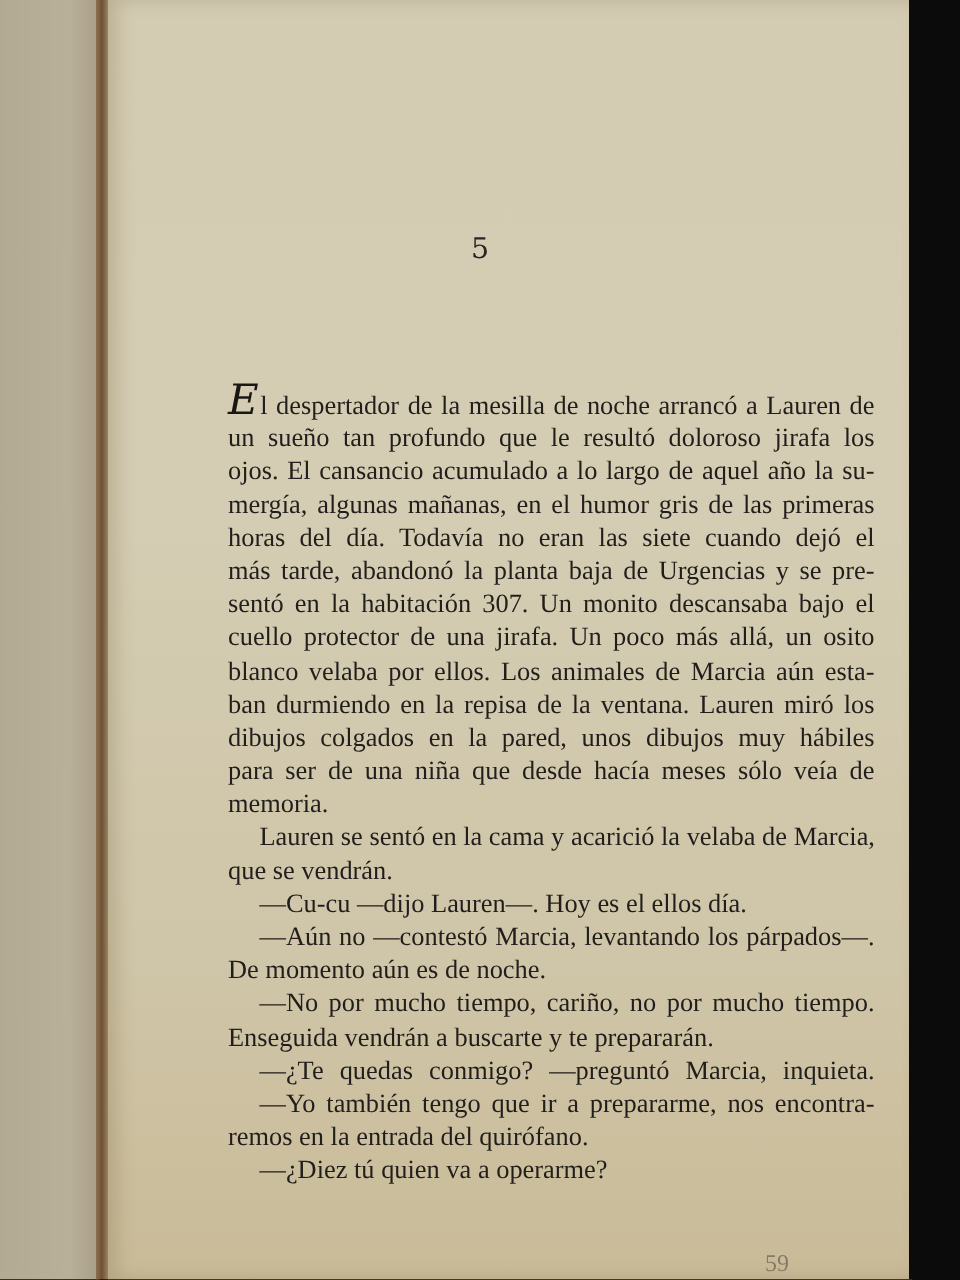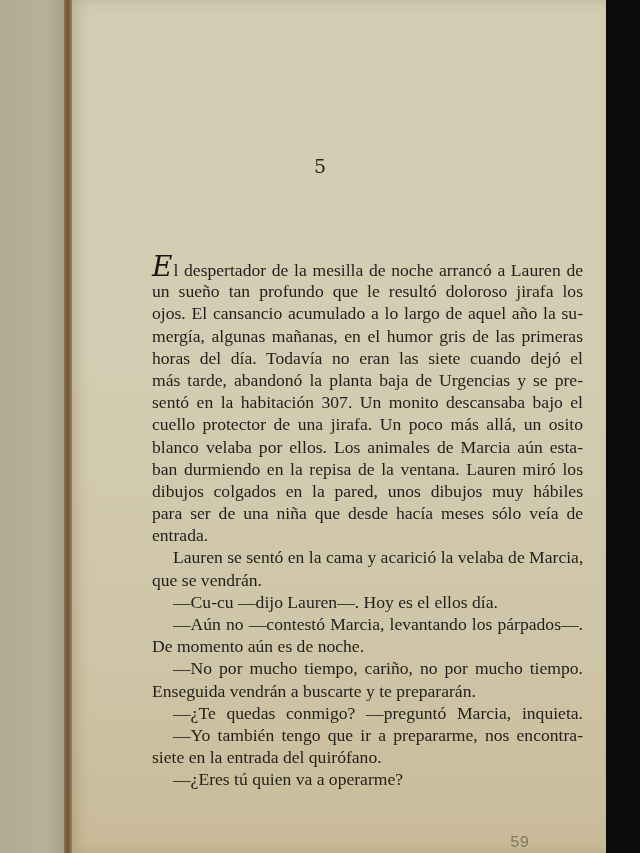--- a/index.html
+++ b/index.html
@@ -39,21 +39,21 @@
       text-align-last: justify; height: 22.2px;
     }
     .line.last { text-align-last: left; }
     .line.indent { padding-left: 21px; }
     .dropcap {
       font-family: "DejaVu Serif", serif; font-style: italic; font-size: 28px;
       line-height: 18px; color: #1a1613; margin-right: 1px;
     }
     .page-number {
       position: absolute; left: 510px; top: 834px;
-      font-family: Liberation Mono, monospace; font-size: 16px; color: #857a66;
+      font-family: Liberation Serif, serif; font-size: 16px; color: #857a66;
     }
   </style>
 </head>
 <body>
 
 <div class="left-page"></div>
 <div class="gutter"></div>
 <div class="right-page"></div>
 <div class="right-edge"></div>
 
@@ -65,27 +65,27 @@
   <span class="line">ojos. El cansancio acumulado a lo largo de aquel año la su-</span>
   <span class="line">mergía, algunas mañanas, en el humor gris de las primeras</span>
   <span class="line">horas del día. Todavía no eran las siete cuando dejó el</span>
   <span class="line">más tarde, abandonó la planta baja de Urgencias y se pre-</span>
   <span class="line">sentó en la habitación 307. Un monito descansaba bajo el</span>
   <span class="line">cuello protector de una jirafa. Un poco más allá, un osito</span>
   <span class="line">blanco velaba por ellos. Los animales de Marcia aún esta-</span>
   <span class="line">ban durmiendo en la repisa de la ventana. Lauren miró los</span>
   <span class="line">dibujos colgados en la pared, unos dibujos muy hábiles</span>
   <span class="line">para ser de una niña que desde hacía meses sólo veía de</span>
-  <span class="line last">entrada.</span>
+  <span class="line last">memoria.</span>
   <span class="line indent">Lauren se sentó en la cama y acarició la velaba de Marcia,</span>
   <span class="line last">que se vendrán.</span>
   <span class="line indent last">—Cu-cu —dijo Lauren—. Hoy es el ellos día.</span>
   <span class="line indent">—Aún no —contestó Marcia, levantando los párpados—.</span>
   <span class="line last">De momento aún es de noche.</span>
   <span class="line indent">—No por mucho tiempo, cariño, no por mucho tiempo.</span>
   <span class="line last">Enseguida vendrán a buscarte y te prepararán.</span>
   <span class="line indent">—¿Te quedas conmigo? —preguntó Marcia, inquieta.</span>
   <span class="line indent">—Yo también tengo que ir a prepararme, nos encontra-</span>
-  <span class="line last">siete en la entrada del quirófano.</span>
-  <span class="line indent last">—¿Eres tú quien va a operarme?</span>
+  <span class="line last">remos en la entrada del quirófano.</span>
+  <span class="line indent last">—¿Diez tú quien va a operarme?</span>
 </div>
 
 <div class="page-number">59</div>
 
 </body></html>

